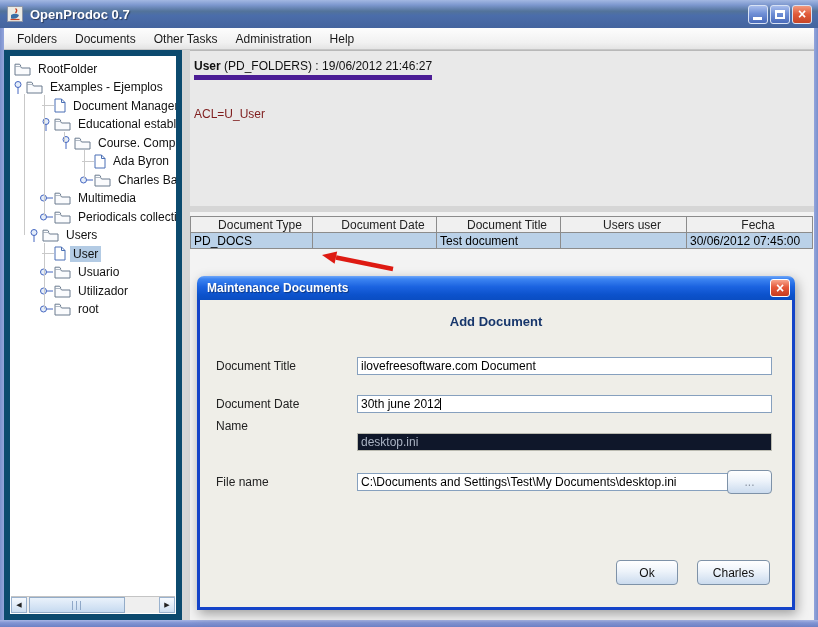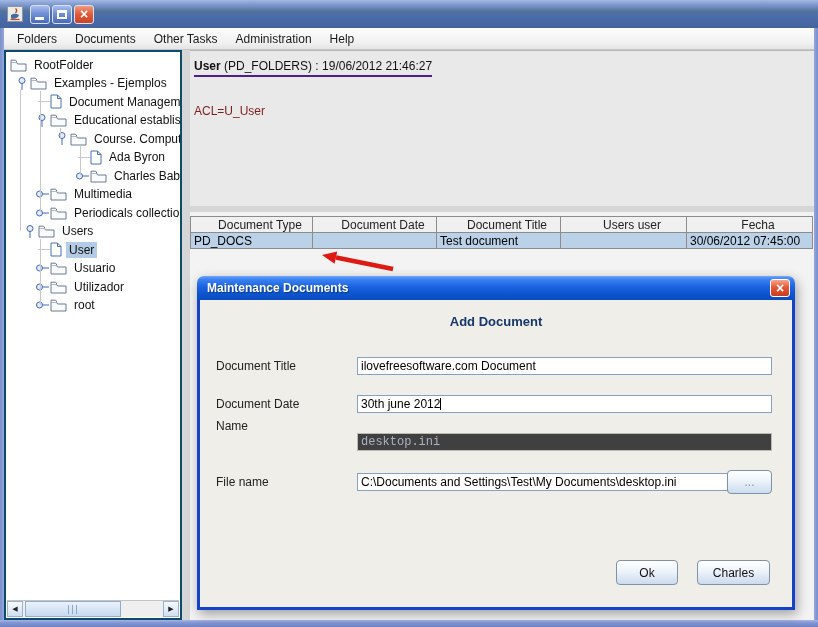--- a/index.html
+++ b/index.html
@@ -27,21 +27,21 @@
   .edge-b { position: absolute; left: 0; right: 0; bottom: 0; height: 7px; background: linear-gradient(180deg,#A9B6E4 0%,#8295D4 40%,#6D81C4 100%); }
 
   
   .menubar { position: absolute; left: 4px; right: 4px; top: 28px; height: 22px;
     background: linear-gradient(180deg,#FDFDFD 0%,#F1F1F1 70%,#E4E4E4 100%);
     border-bottom: 1px solid #C6C6C6; display: flex; align-items: center; padding-left: 4px; }
   .mitem { font-size: 12px; color: #1A1A1A; padding: 3px 9px; cursor: default; }
 
   
   .tree-panel { position: absolute; left: 4px; top: 50px; width: 178px; bottom: 7px;
-    background: #fff; border: 2px solid #0c4a6e; overflow: hidden; }
+    background: #fff; border: 6px solid #0c4a6e; overflow: hidden; }
   .trow { position: absolute; left: 0; right: 0; height: 19px; display: flex; align-items: center;
     font-size: 12px; color: #111; white-space: nowrap; cursor: default; }
   .handle { width: 16px; display: inline-flex; justify-content: center; flex: none; }
   .stub { width: 12px; height: 1px; background: #C9C9C9; flex: none; }
   .ticon { display: inline-flex; margin-right: 4px; flex: none; }
   .tlabel { padding: 1px 3px; }
   .trow.sel .tlabel { background: #B3CBE4; }
   .vline { position: absolute; width: 1px; background: #C9C9C9; }
 
   
@@ -52,21 +52,21 @@
     display: flex; align-items: center; justify-content: center; cursor: pointer; }
   .strack { flex: 1; position: relative; height: 16px; }
   .sthumb { position: absolute; left: 2px; top: 0; width: 96px; height: 16px;
     border: 1px solid #93ACC8; background: linear-gradient(180deg,#EAF2FB,#C6DAF0);
     display: flex; align-items: center; justify-content: center; cursor: pointer; }
   .grip { width: 10px; height: 9px; background: repeating-linear-gradient(90deg,#8FA8C8 0 1px,transparent 1px 4px); }
 
   
   .info-panel { position: absolute; left: 190px; top: 50px; width: 624px; height: 156px;
     background: #E9E9E9; border-top: 1px solid #B8B8B8; padding: 5px 4px; }
-  .info-title { font-size: 12px; color: #111; display: inline-block; border-bottom: 2px solid #4c1d95; padding-bottom: 2px; }
+  .info-title { font-size: 12px; color: #111; display: inline-block; border-bottom: 5px solid #4c1d95; padding-bottom: 2px; }
   .info-title b { font-weight: bold; }
   .acl-line { font-size: 12px; color: #7f1d1d; margin-top: 27px; }
 
   .table-panel { position: absolute; left: 190px; top: 212px; width: 624px; bottom: 7px; background: #F3F3F3; }
   .doc-table { border-collapse: collapse; table-layout: fixed; width: 622px; margin-top: 4px; }
   .doc-table th, .doc-table td { border: 1px solid #8C8C8C; height: 16px; font-size: 12px;
     padding: 0 3px; overflow: hidden; white-space: nowrap; }
   .doc-table th { background: #F0F0F0; font-weight: normal; text-align: center; color: #222; padding-left: 20px; }
   .doc-table tr.sel td { background: #BAD1E8; color: #000; }
 
@@ -84,21 +84,21 @@
     background: linear-gradient(180deg,#F7A58C 0%,#E5593A 45%,#C83C1E 100%);
     display: flex; align-items: center; justify-content: center; }
   .dbody { position: absolute; top: 24px; left: 0; right: 0; bottom: 0;
     background: #EFEEE8; border: 3px solid #1443C8; border-top: none; }
   .dheading { position: absolute; top: 14px; left: 0; right: 0; text-align: center;
     font-weight: bold; font-size: 13px; color: #17366B; }
   .dlabel { position: absolute; left: 16px; font-size: 12px; color: #222; }
   .dinput { position: absolute; left: 157px; width: 415px; height: 18px; background: #fff;
     border: 1px solid #86A0BE; font-size: 12px; padding: 0 3px; line-height: 16px;
     white-space: nowrap; overflow: hidden; color: #000; cursor: text; }
-  .dinput.disabled { background: #404040; border-color: #BBBBB1; color: #A9B2C2; cursor: default; font-family: Liberation Mono, monospace; }
+  .dinput.disabled { background: #0f172a; border-color: #BBBBB1; color: #A9B2C2; cursor: default; }
   .dinput.short { width: 403px; }
   .caret { display: inline-block; width: 1px; height: 12px; background: #000; vertical-align: -2px; }
   .btnish { border: 1px solid #7E92A8; border-radius: 4px;
     background: linear-gradient(180deg,#FFFFFF 0%,#EDF3FA 45%,#CBDBEE 100%);
     display: flex; align-items: center; justify-content: center; font-size: 12px; color: #111; cursor: pointer; }
   .dbrowse { position: absolute; left: 527px; width: 45px; height: 24px; color: #8D97A5; }
   .dbtn { position: absolute; bottom: 22px; height: 25px; }
   .dbtn.ok { right: 114px; width: 62px; }
   .dbtn.cancel { right: 22px; width: 73px; }
 </style>
@@ -109,20 +109,21 @@
 
   <div class="titlebar">
     <span class="app-icon">
       <svg width="18" height="18" viewBox="0 0 18 18">
         <rect x="1.5" y="1.5" width="15" height="15" fill="#ECEBE4" stroke="#8E96A8"></rect>
         <path d="M5 10 q4 -2.4 8 0 q-1.4 4.6 -8 3.4 z" fill="#3B6EA5"></path>
         <path d="M9.5 3.5 q2.4 2 0 4.4" stroke="#C84424" fill="none" stroke-width="1.4"></path>
         <path d="M4.5 14.5 h9" stroke="#C84424" stroke-width="1.2"></path>
       </svg>
     </span>
+    <span class="wtitle">OpenProdoc 0.7</span>
     <span class="winbtns">
       <span class="wbtn blue">
           <span class="glyph-min"></span>
         </span>
       <span class="wbtn blue">
           <span class="glyph-max"></span>
         </span>
       <span class="wbtn red close-x"></span>
     </span>
   </div>
@@ -139,21 +140,21 @@
     <div id="tree">
         <div class="trow" style="top: 3px; padding-left: 4px;">
           <span class="ticon">
             <svg width="17" height="14" viewBox="0 0 17 14">
               <path d="M1 13 V4.2 H6.2 L7.6 6 H16 V13 Z" fill="#FAFBFD" stroke="#6A7B8E"></path>
               <path d="M1 4.2 V2.2 H5.6 L7 4.2" fill="#FAFBFD" stroke="#6A7B8E"></path>
             </svg>
           </span>
           <span class="tlabel">RootFolder</span>
         </div>
-        <div class="trow" style="top: 21.5px; padding-left: 8px;">
+        <div class="trow" style="top: 21.5px; padding-left: 0;">
           <span class="handle">
             <svg width="12" height="15" viewBox="0 0 12 15">
               <circle cx="6" cy="4.5" r="3" fill="#E4EDFA" stroke="#4466C0"></circle>
               <line x1="6" y1="7.5" x2="6" y2="14" stroke="#4466C0"></line>
             </svg>
           </span>
           <span class="ticon">
             <svg width="17" height="14" viewBox="0 0 17 14">
               <path d="M1 13 V4.2 H6.2 L7.6 6 H16 V13 Z" fill="#FAFBFD" stroke="#6A7B8E"></path>
               <path d="M1 4.2 V2.2 H5.6 L7 4.2" fill="#FAFBFD" stroke="#6A7B8E"></path>

